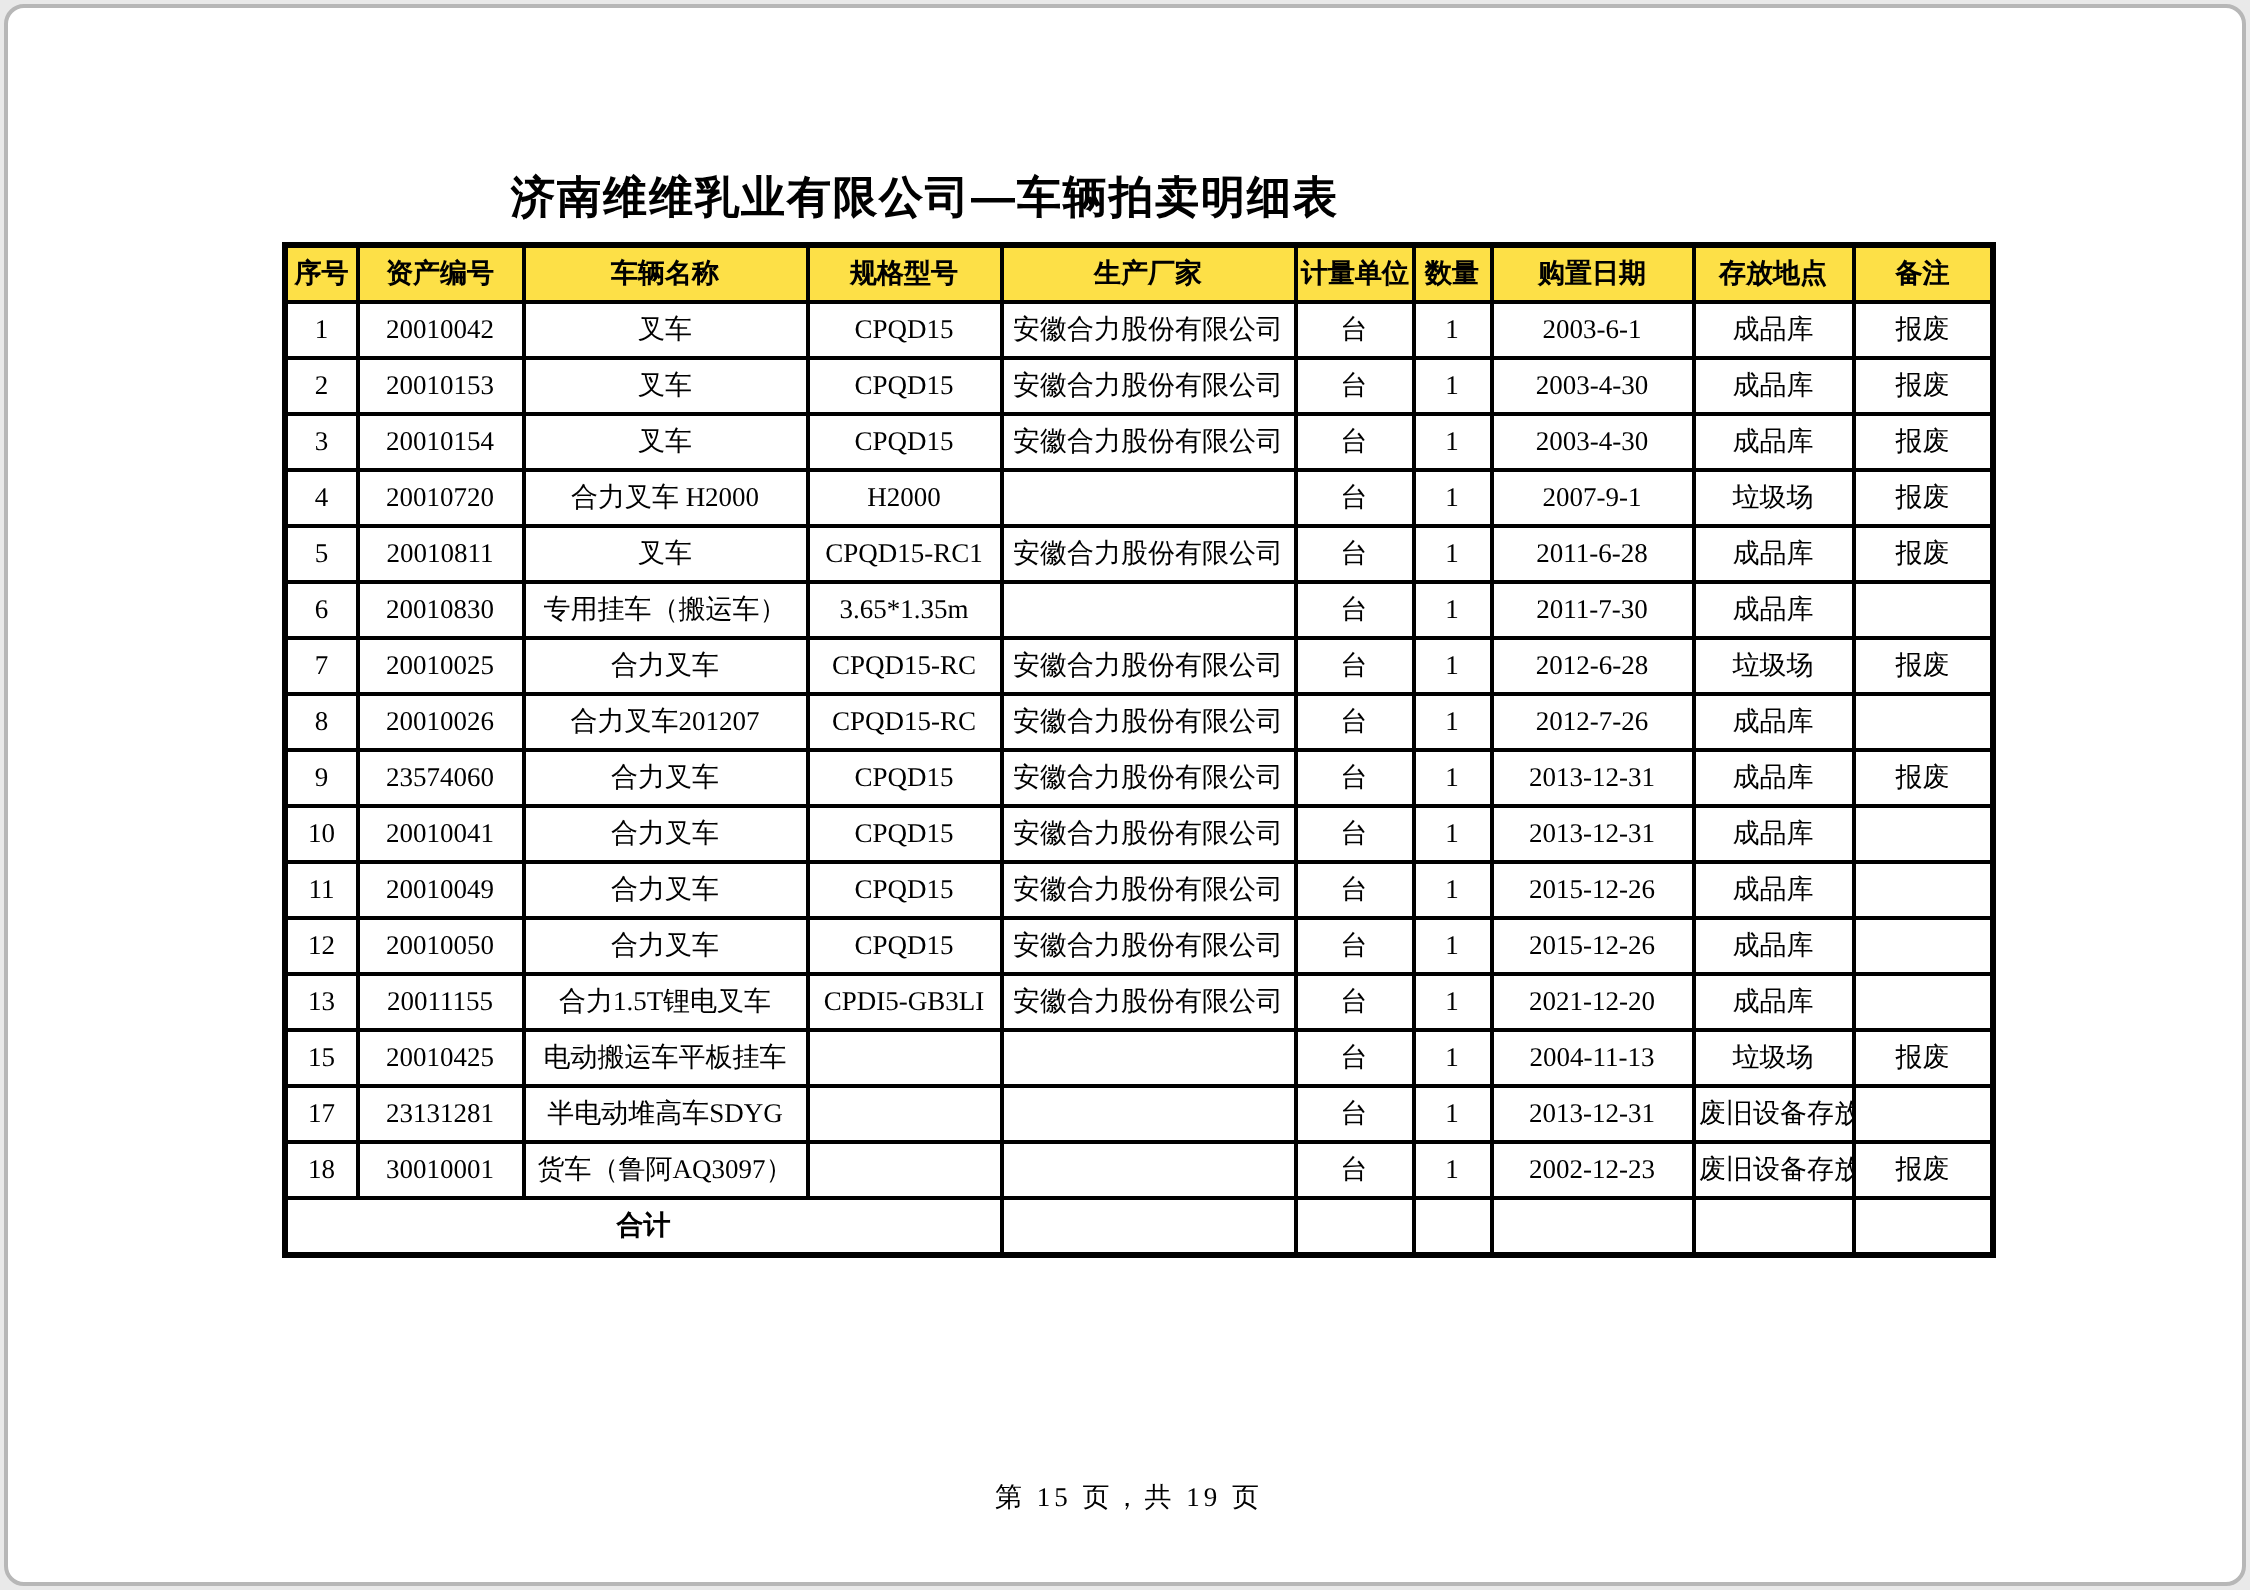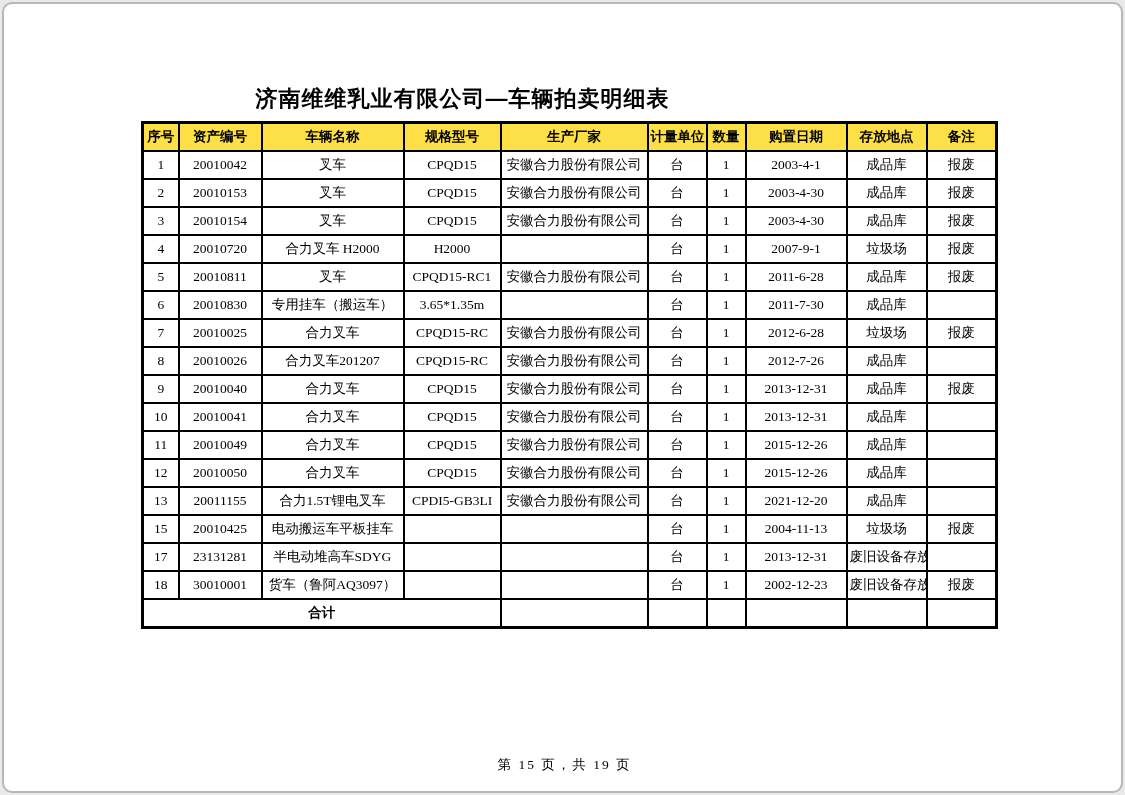--- a/index.html
+++ b/index.html
@@ -62,21 +62,20 @@
   }
   .page-footer{
     position:absolute;
     top:736px;left:0;
     width:1121px;
     text-align:center;
     font-size:13.5px;
     color:#000;
     font-family:"Liberation Serif","DejaVu Serif",serif;
     letter-spacing:2px;
-    margin-top:16px;
   }
   
   col.c0{width:36px}
   col.c1{width:83px}
   col.c2{width:142px}
   col.c3{width:97px}
   col.c4{width:147px}
   col.c5{width:59px}
   col.c6{width:39px}
   col.c7{width:101px}
@@ -119,21 +118,21 @@
     </thead>
     <tbody>
         <tr>
           <td>1</td>
           <td>20010042</td>
           <td>叉车</td>
           <td>CPQD15</td>
           <td>安徽合力股份有限公司</td>
           <td>台</td>
           <td>1</td>
-          <td>2003-4-1</td>
+          <td>2003-6-1</td>
           <td>成品库</td>
           <td>报废</td>
         </tr>
         <tr>
           <td>2</td>
           <td>20010153</td>
           <td>叉车</td>
           <td>CPQD15</td>
           <td>安徽合力股份有限公司</td>
           <td>台</td>
@@ -209,21 +208,21 @@
           <td>CPQD15-RC</td>
           <td>安徽合力股份有限公司</td>
           <td>台</td>
           <td>1</td>
           <td>2012-7-26</td>
           <td>成品库</td>
           <td></td>
         </tr>
         <tr>
           <td>9</td>
-          <td>20010040</td>
+          <td>23574060</td>
           <td>合力叉车</td>
           <td>CPQD15</td>
           <td>安徽合力股份有限公司</td>
           <td>台</td>
           <td>1</td>
           <td>2013-12-31</td>
           <td>成品库</td>
           <td>报废</td>
         </tr>
         <tr>

